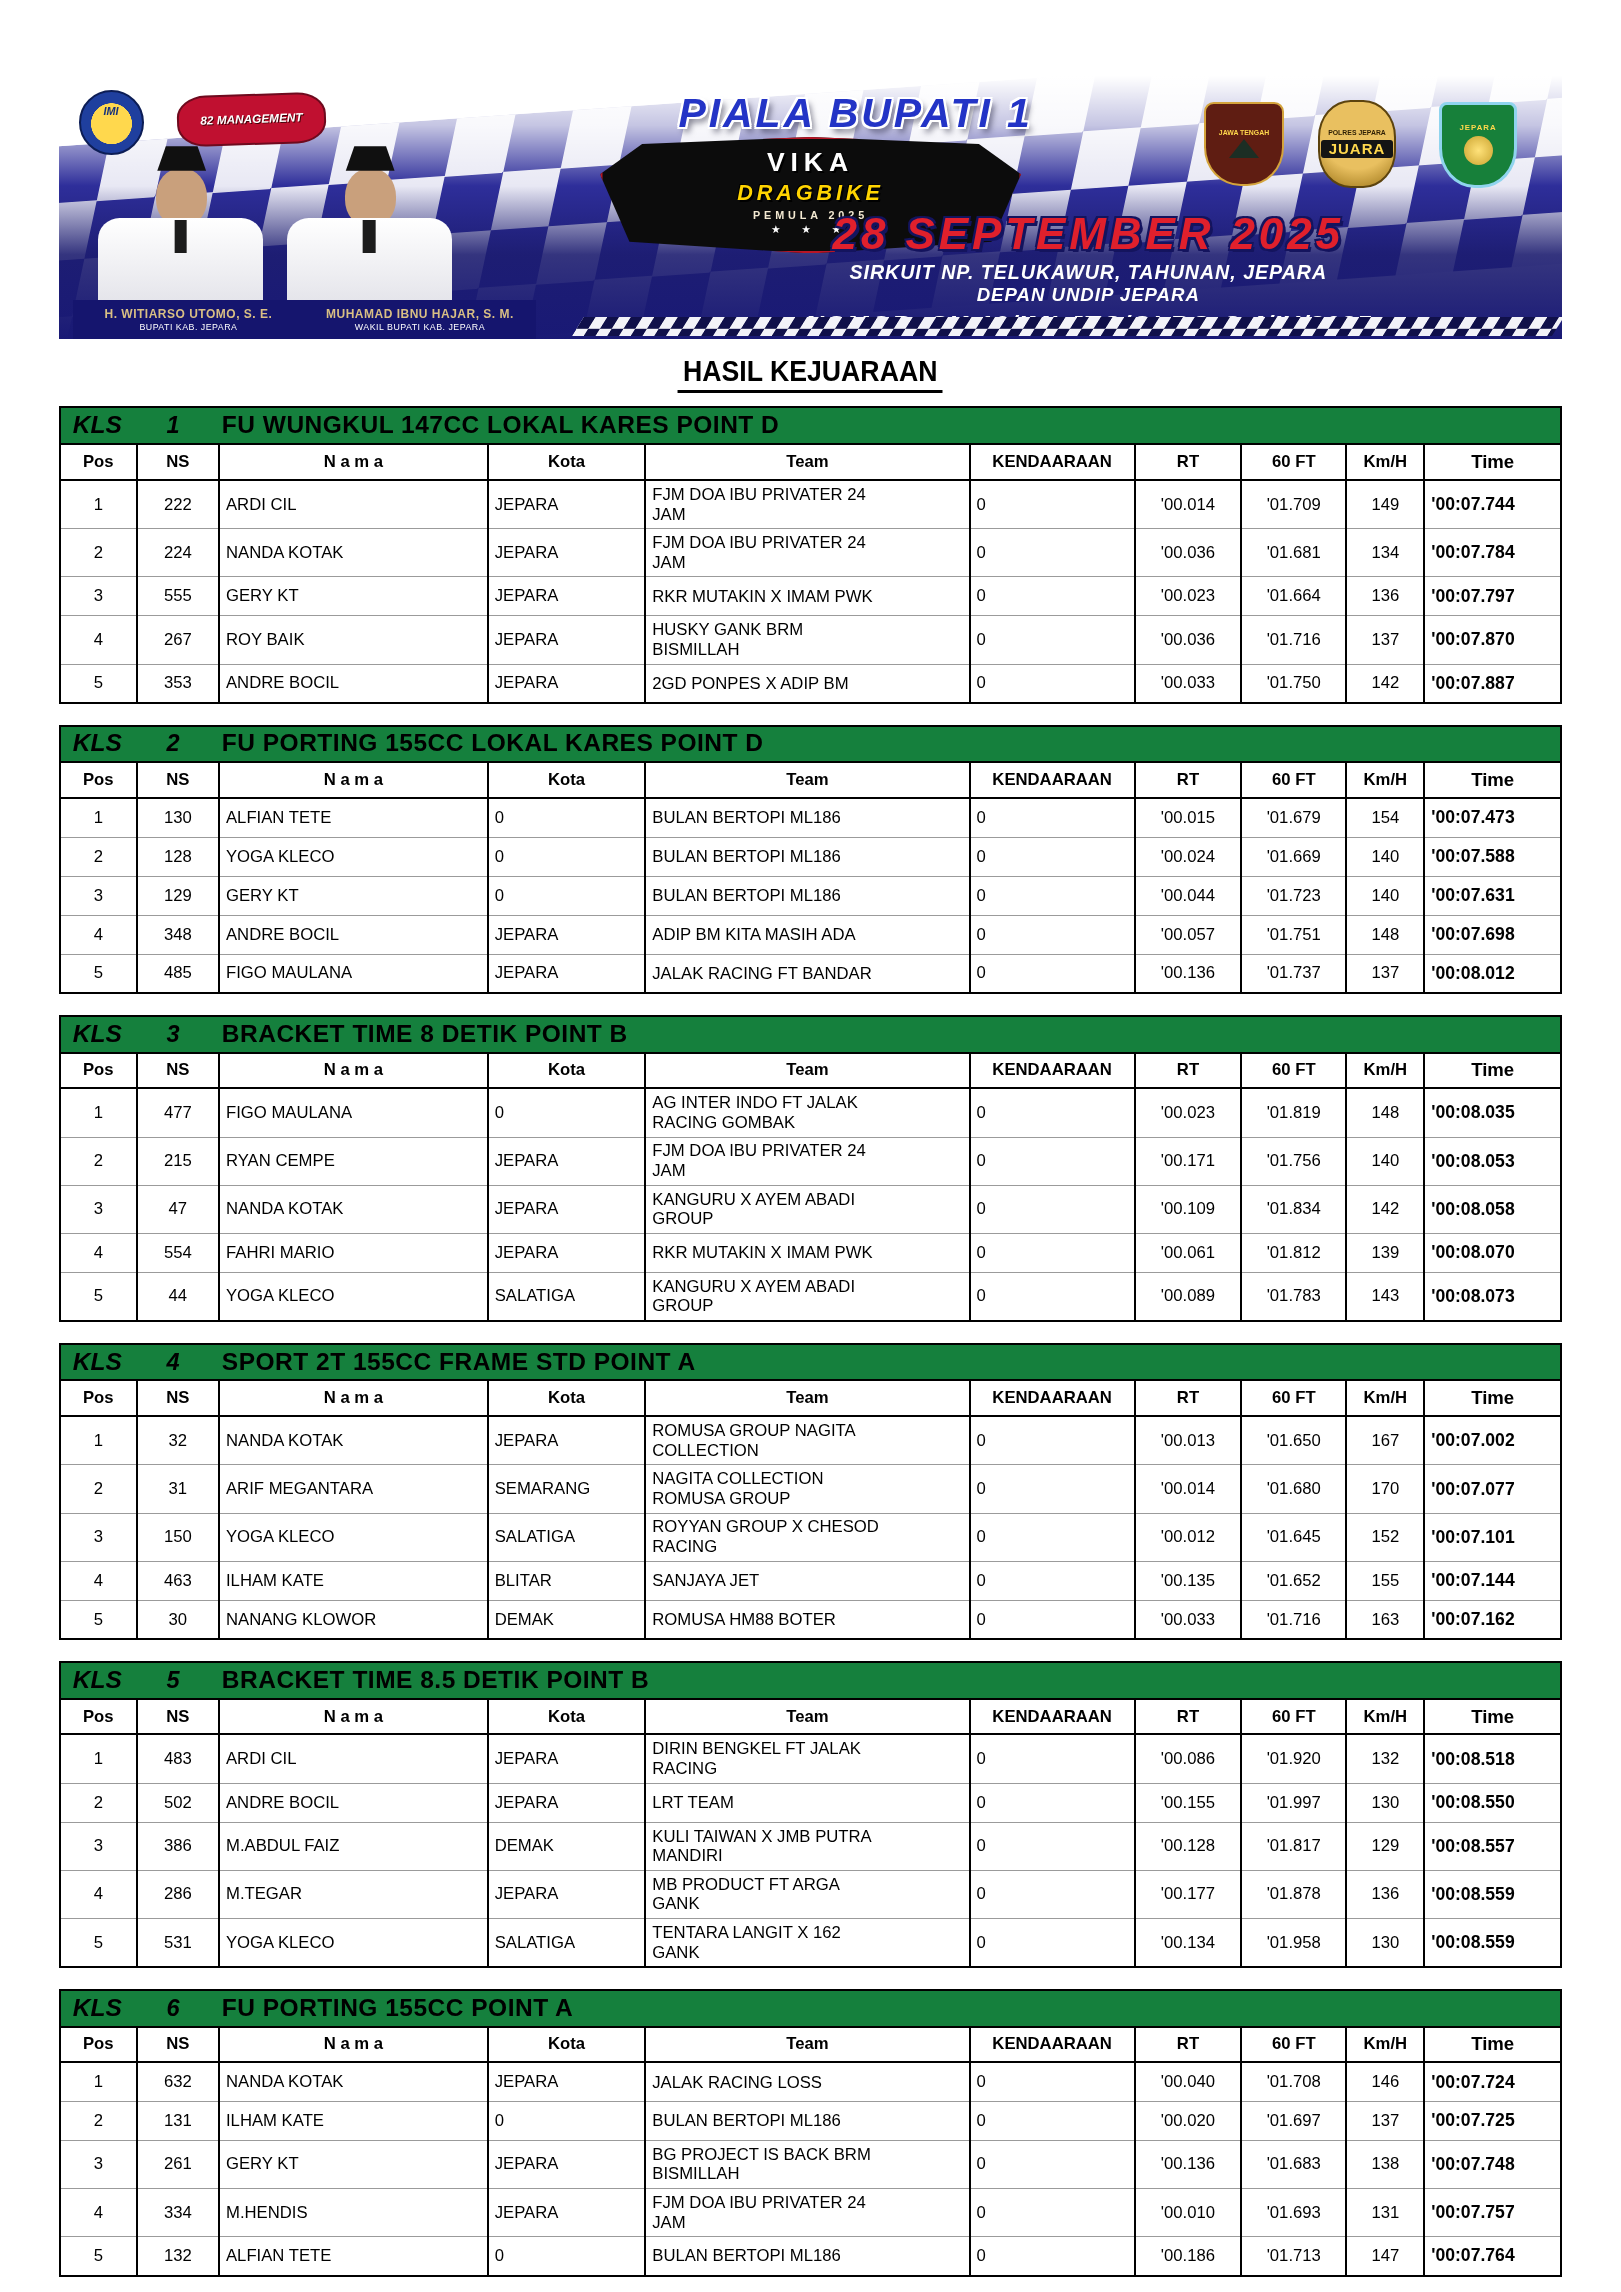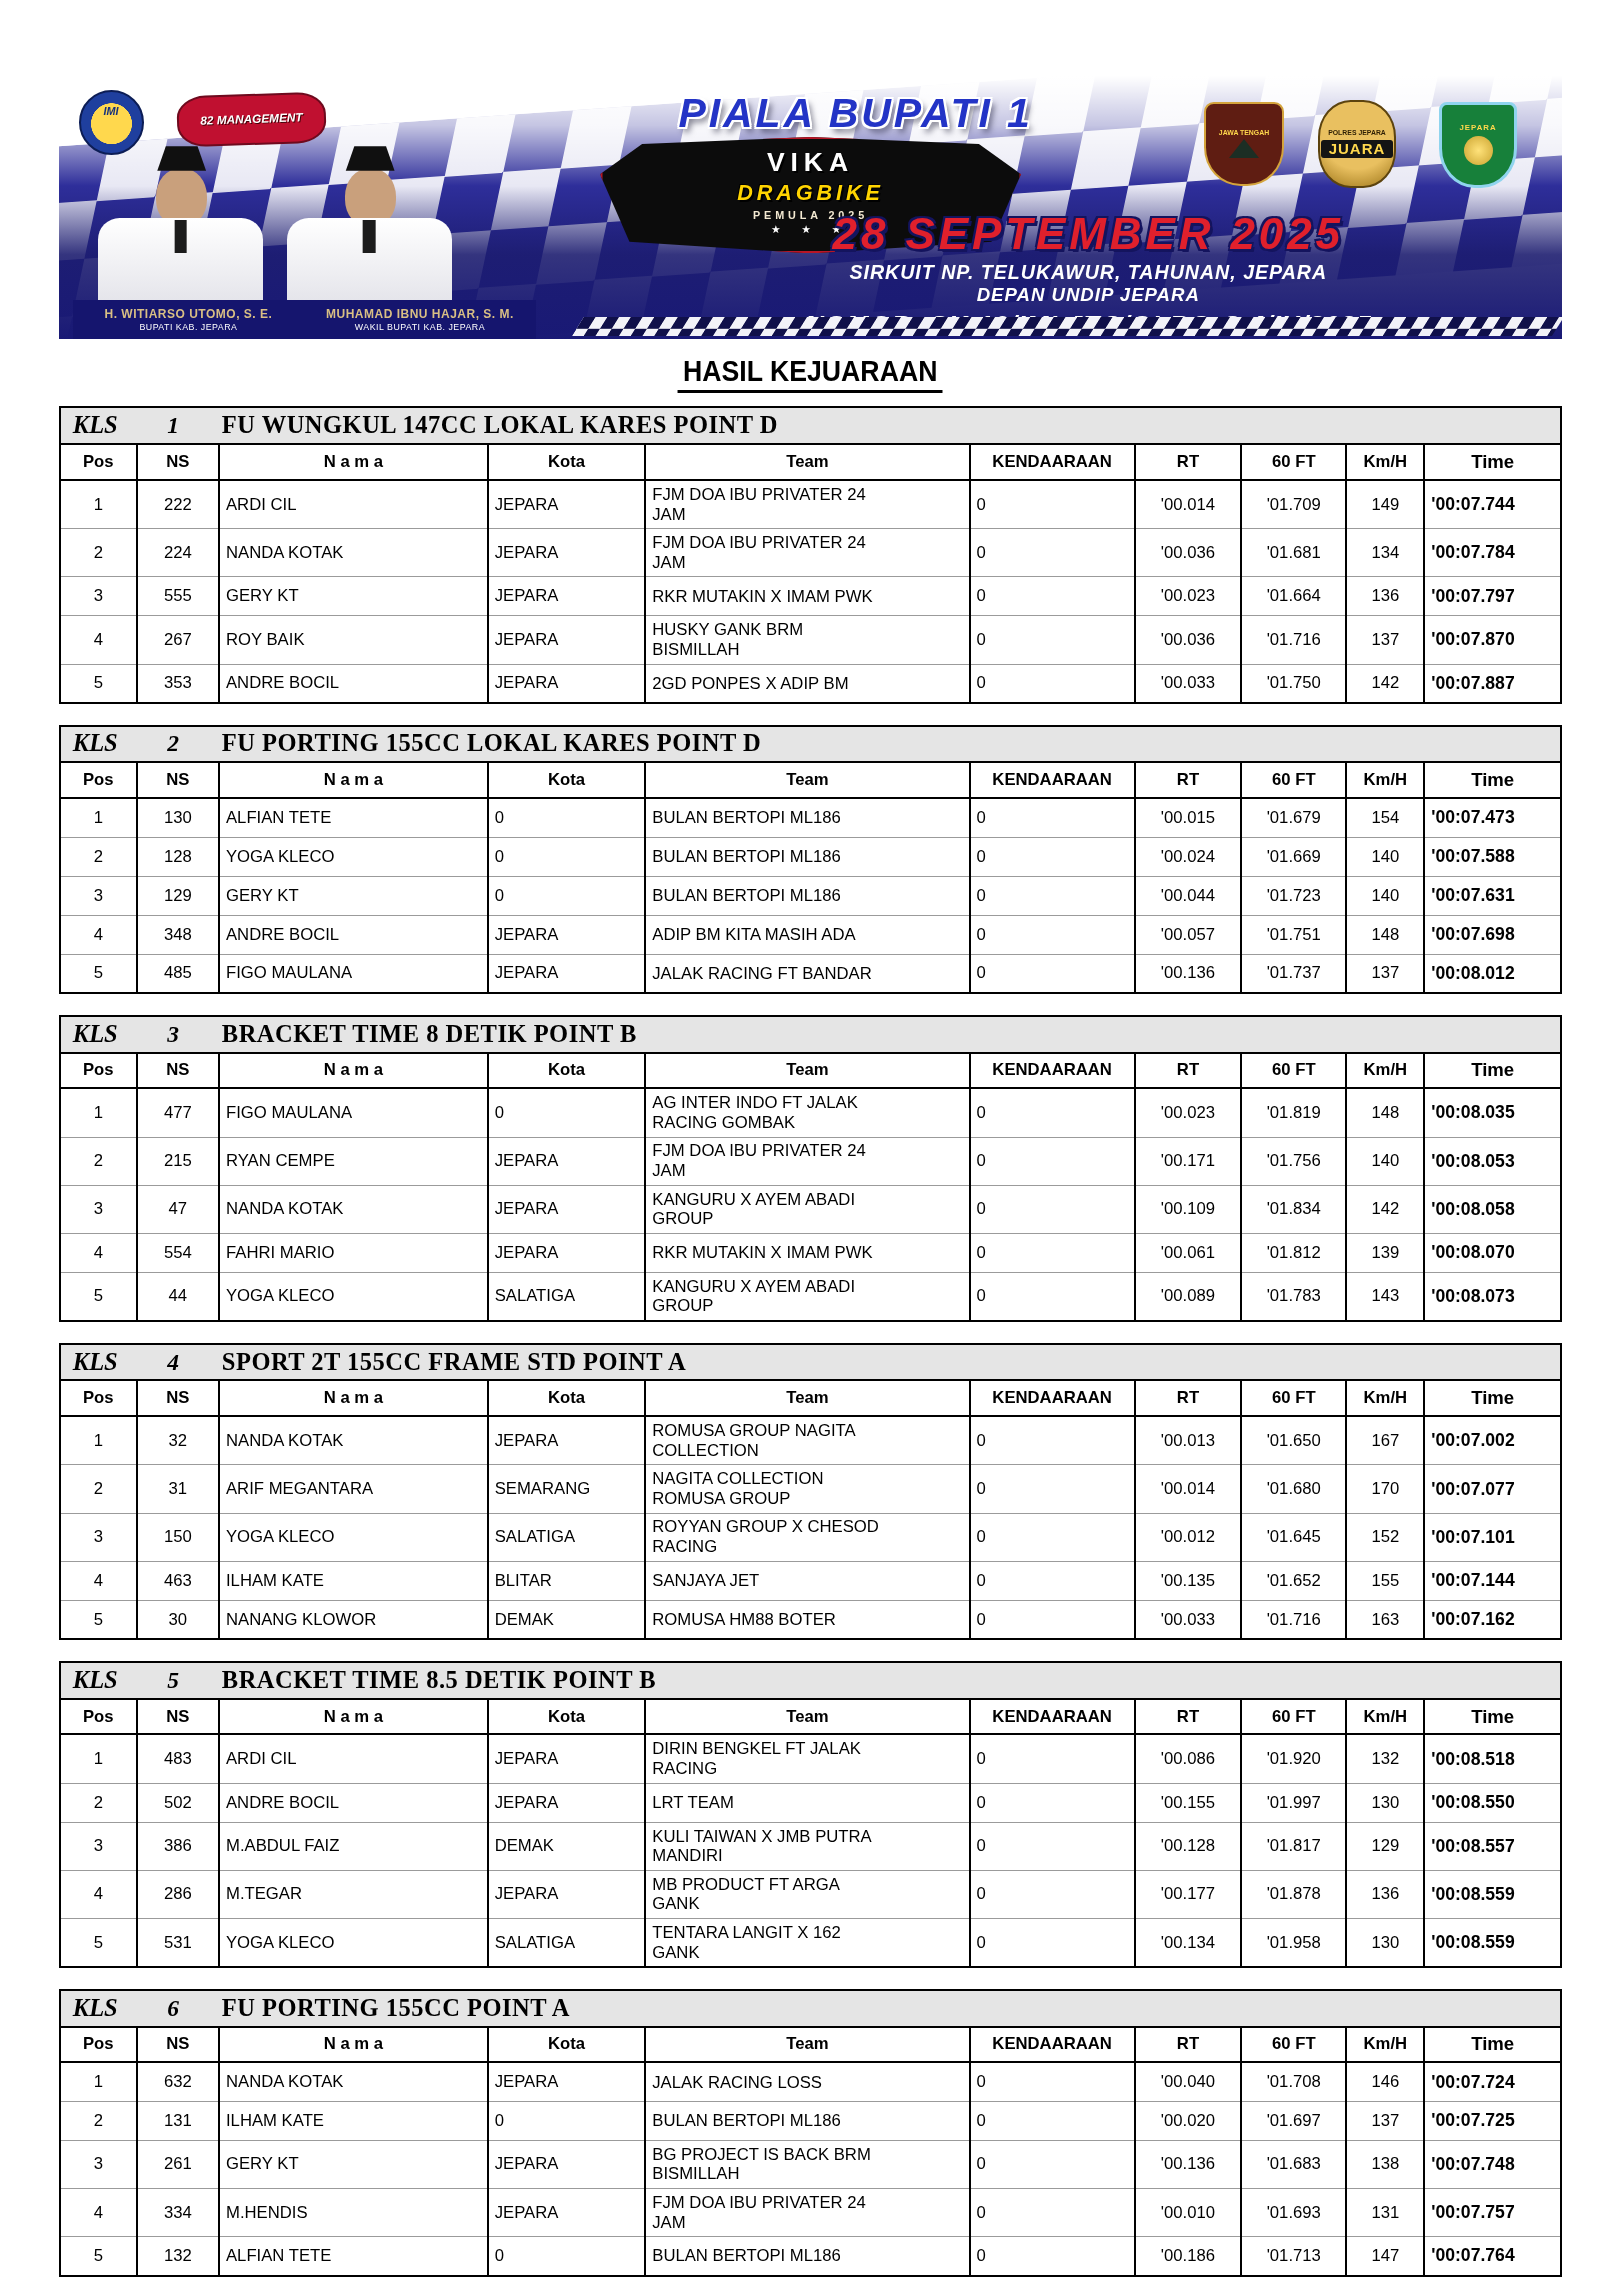--- a/index.html
+++ b/index.html
@@ -102,22 +102,22 @@
     letter-spacing:0px; border-bottom:3.9px solid #000; padding:0 5.9px 2px;
     font-family:"Liberation Sans", sans-serif; transform:scaleX(.92); }
 
   
   .tables-wrap { margin:0 59px; }
   table.results { width:100%; border-collapse:collapse; border:2.9px solid #000; margin-bottom:20.6px;
     table-layout:fixed; }
   col.c0{width:5.1%} col.c1{width:5.5%} col.c2{width:17.9%} col.c3{width:10.5%} col.c4{width:21.6%}
   col.c5{width:11%}  col.c6{width:7.1%} col.c7{width:7%}    col.c8{width:5.2%}  col.c9{width:9.1%}
 
-  tr.kls-row td { background:#e5e5e5; border-bottom:2.9px solid #000; padding:2.9px 0 3.9px;
-    font-family:Liberation Serif, serif; }
+  tr.kls-row td { background:#15803d; border-bottom:2.9px solid #000; padding:2.9px 0 3.9px;
+    font-family:Liberation Sans, sans-serif; }
   .kls-flex { display:flex; align-items:baseline; }
   .kls-label { font-weight:bold; font-style:italic; font-size:24.5px; padding-left:11.8px; width:71px; }
   .kls-number { font-weight:bold; font-style:italic; font-size:23.5px; width:82px; text-align:center; }
   .kls-title { font-weight:bold; font-size:24.5px; padding-left:7.8px; letter-spacing:0.5px; }
 
   tr.head-row th { border-bottom:2.9px solid #000; border-left:2px solid #000;
     font-size:16.7px; font-weight:bold; padding:5.9px 3.9px; text-align:center; background:#fff; }
   tr.head-row th:first-child { border-left:none; }
   tr.head-row th.hc9 { font-size:18.6px; }
 

